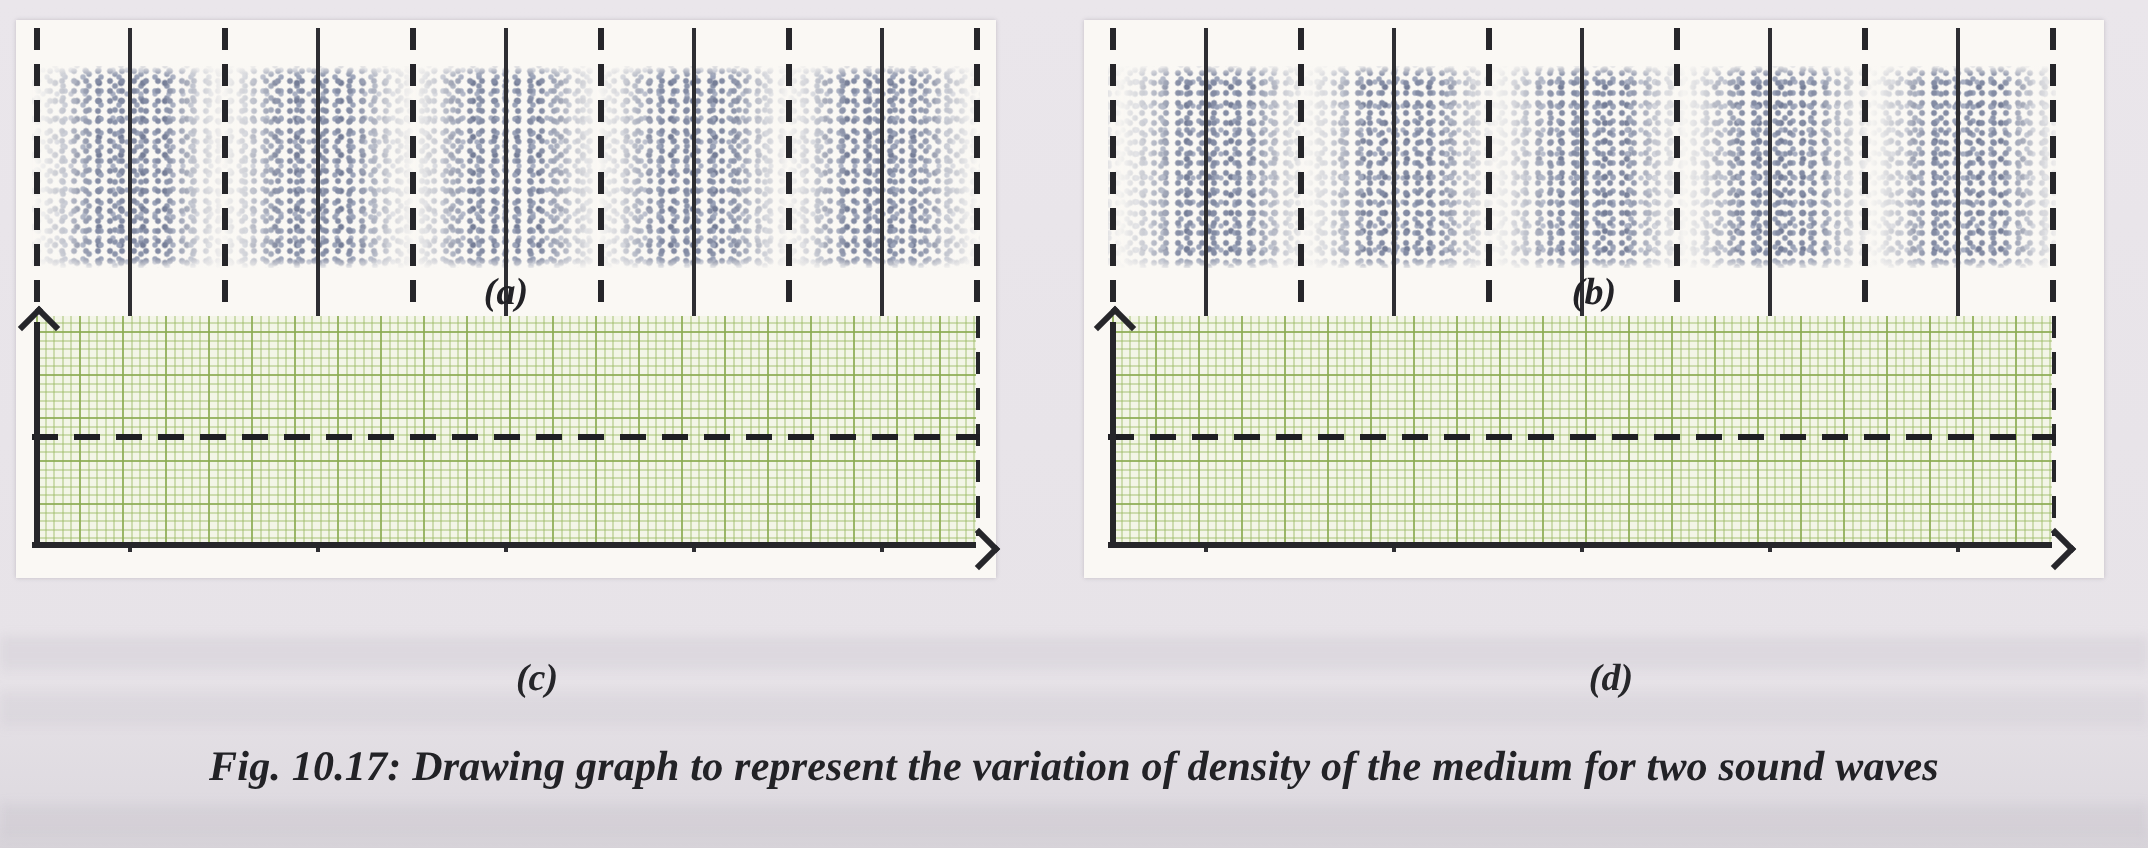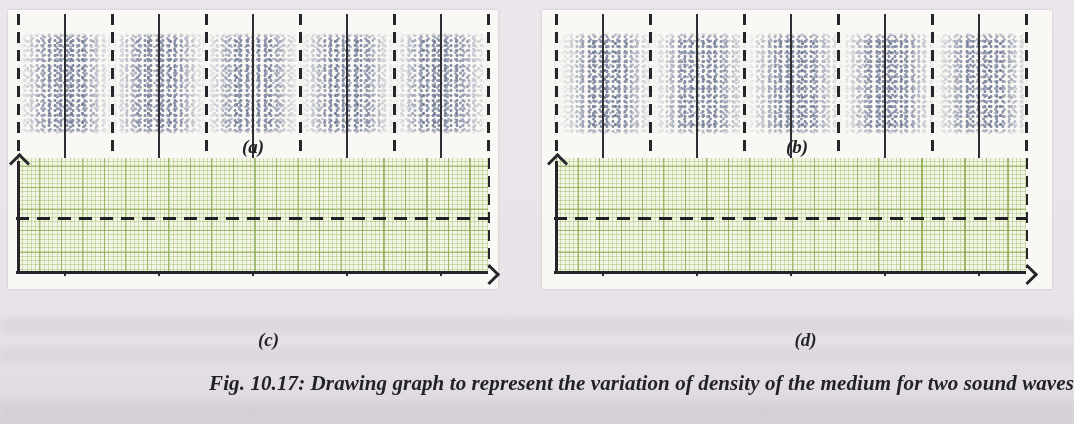--- a/index.html
+++ b/index.html
@@ -84,21 +84,21 @@
     position:absolute;top:126px;left:50%;transform:translateX(-50%);
     font-style:italic;font-weight:600;font-size:19px;color:#222226;
   }
   .graph-label{
     position:absolute;top:329px;width:537px;text-align:center;
     font-style:italic;font-weight:600;font-size:19px;color:#26262a;
   }
   .graph-label.c{left:0;}
   .graph-label.d{left:537px;}
   .caption{
-    position:absolute;top:371px;left:0;right:0;text-align:right;
+    position:absolute;top:371px;left:0;right:0;text-align:center;
     font-style:italic;font-weight:700;font-size:21px;color:#222226;letter-spacing:0.1px;
   }
 </style>
 </head>
 <body>
 
 <div class="page">
   <div class="bleed"></div>
 
   <section class="panel left">

